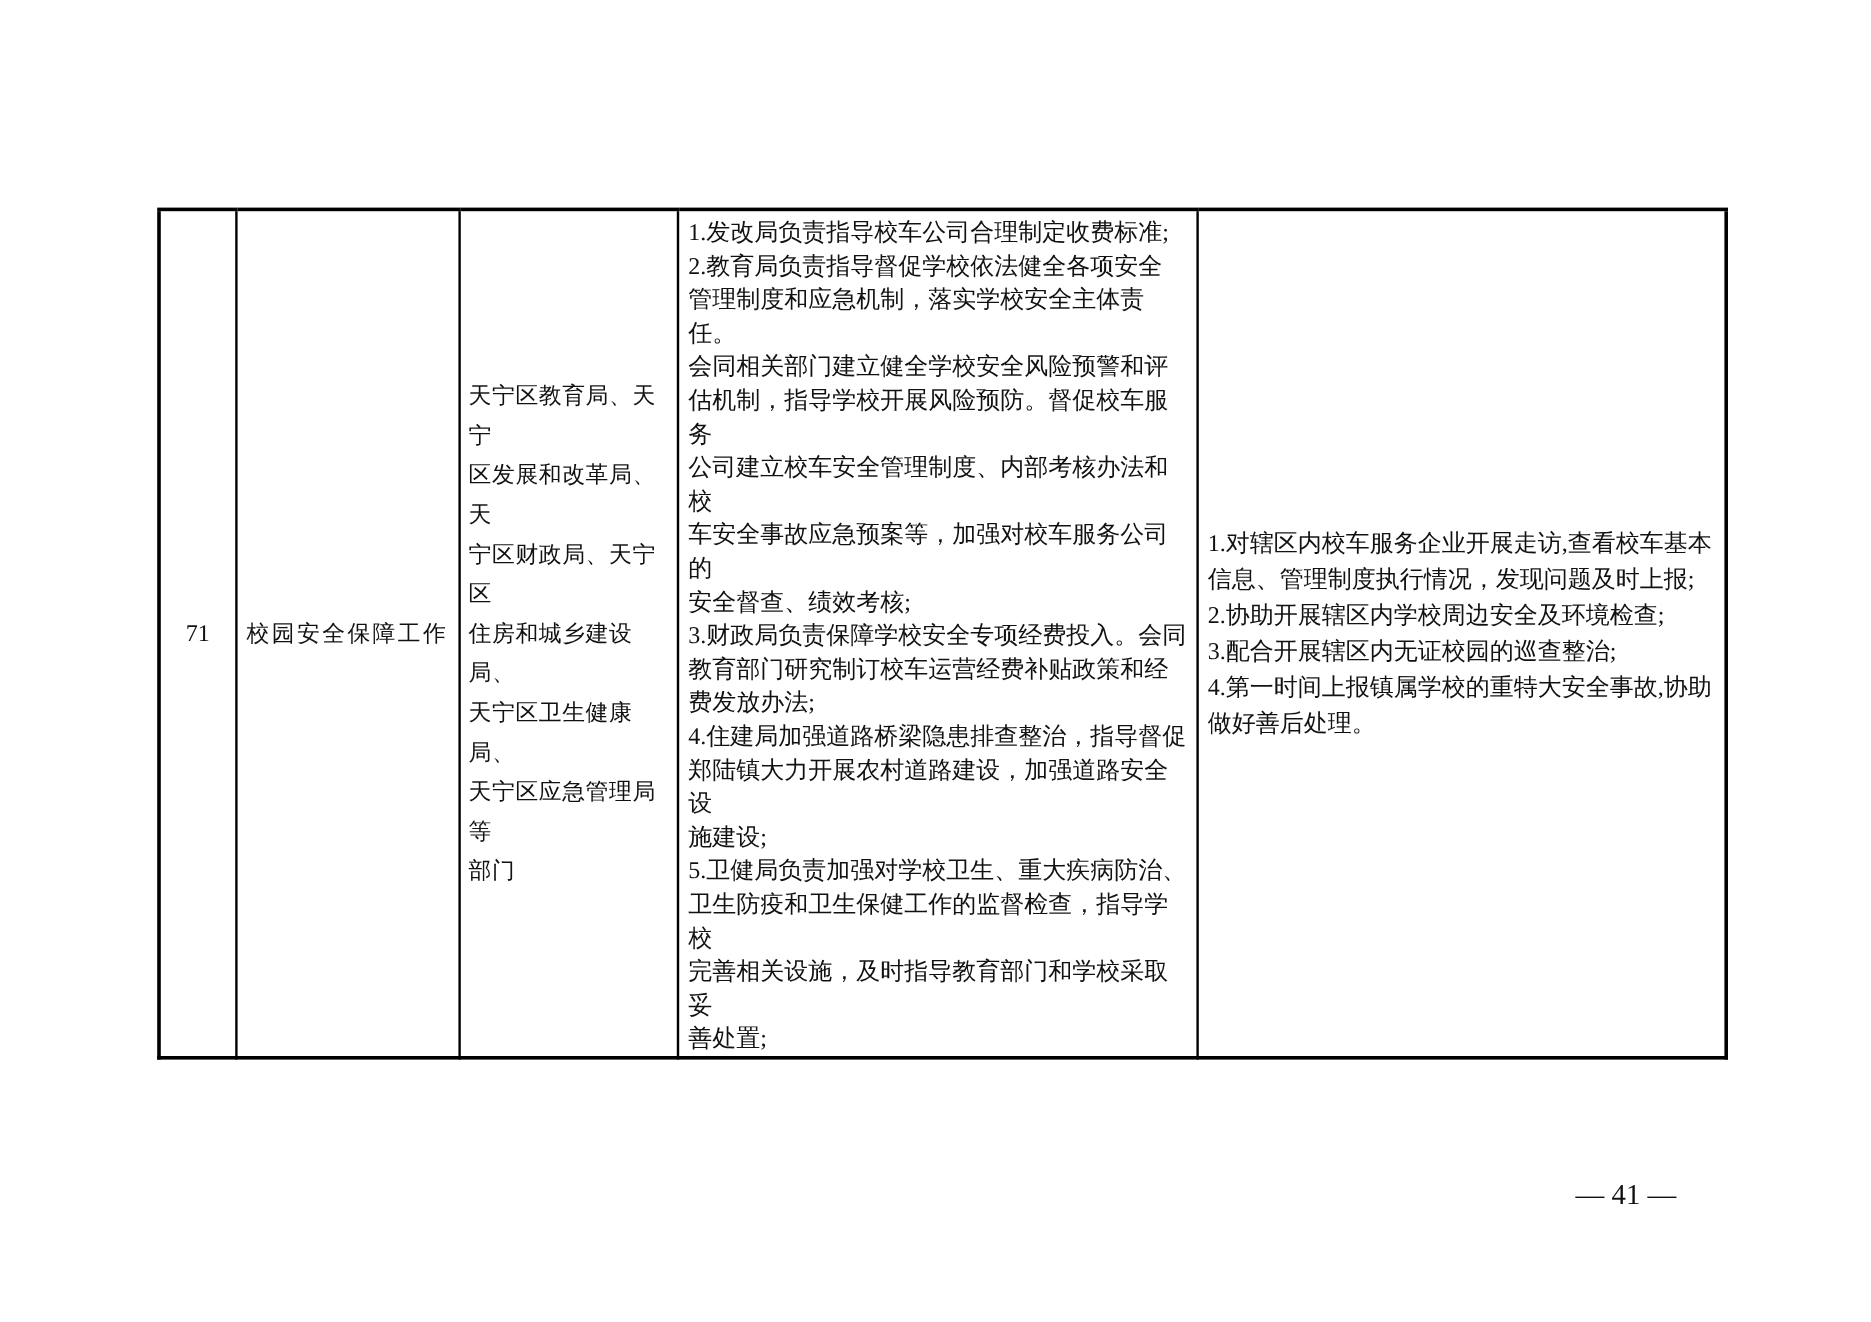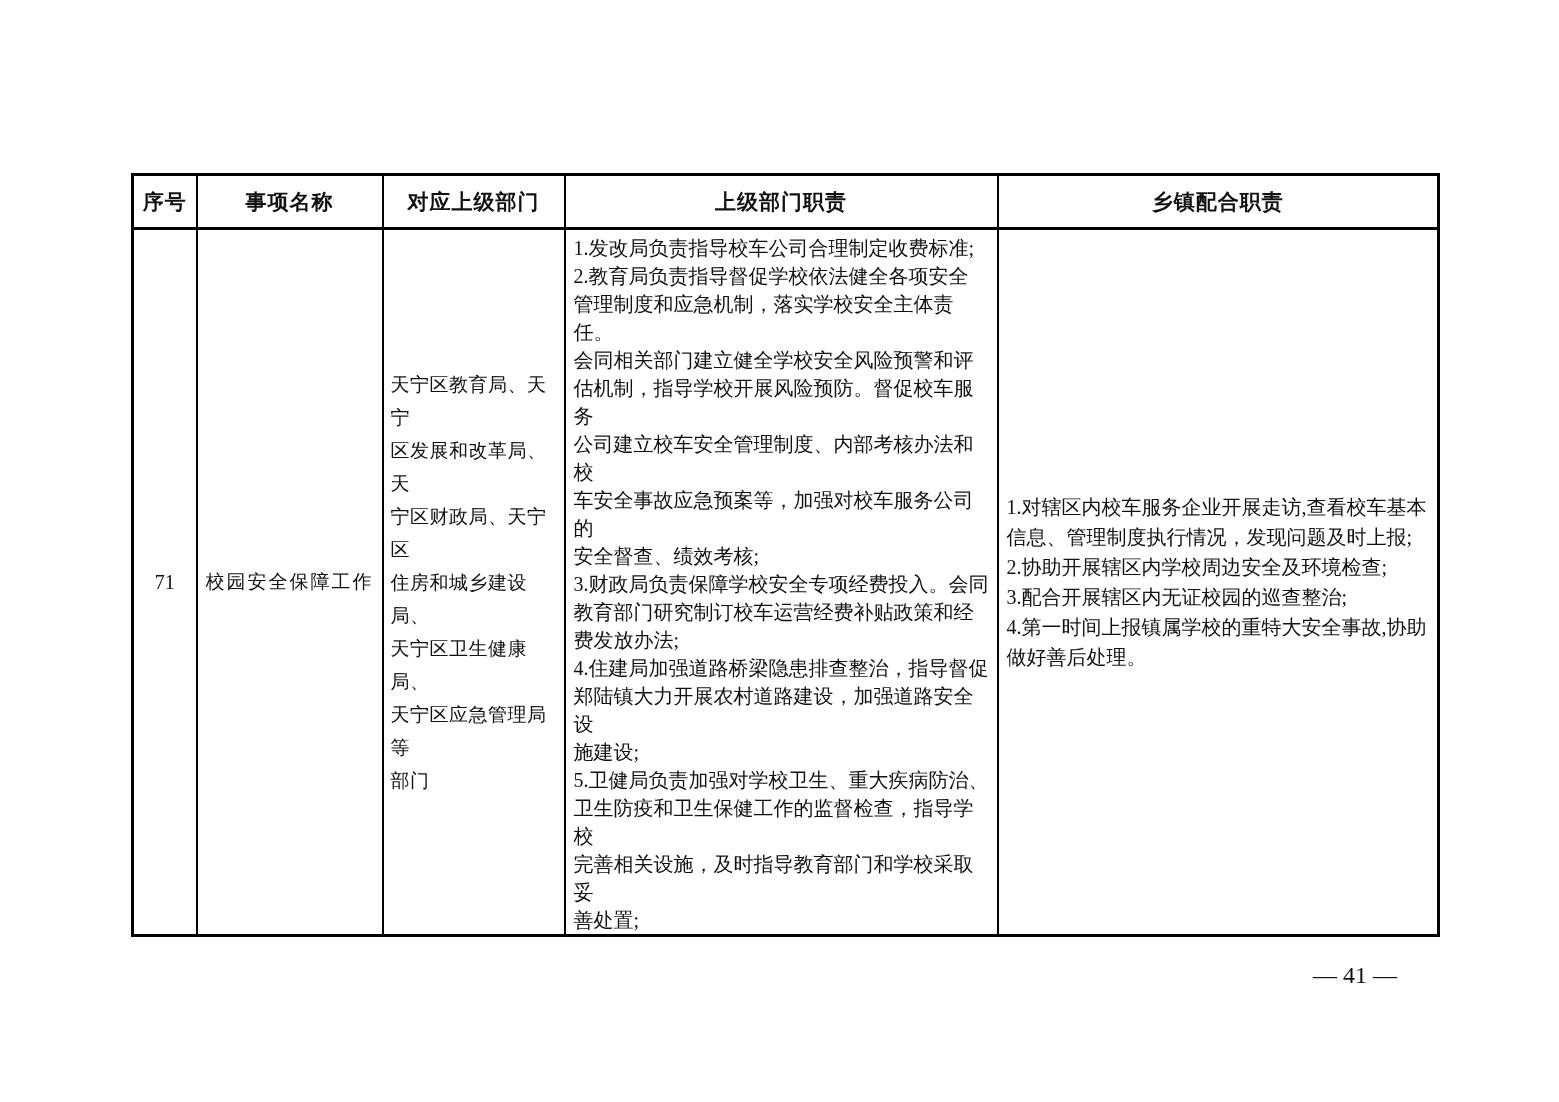--- a/index.html
+++ b/index.html
@@ -77,46 +77,39 @@
     vertical-align: middle;
     text-align: left;
     white-space: pre-line;
     font-size: 20px;
     line-height: 30px;
     padding: 0 5px 0 8px;
   }
   .page-number {
     position: absolute;
     left: 1285px;
-    top: 962px;
+    top: 983px;
     width: 140px;
     text-align: center;
     font-size: 24px;
     color: #111111;
   }
 </style>
 </head>
 <body>
 
 <table class="doc-table">
   <colgroup>
     <col style="width:64px">
     <col style="width:186px">
     <col style="width:182px">
     <col style="width:433px">
     <col style="width:441px">
   </colgroup>
   <tbody>
-    <tr class="header-row">
-      <th class="col-header">序号</th>
-      <th class="col-header">事项名称</th>
-      <th class="col-header">对应上级部门</th>
-      <th class="col-header">上级部门职责</th>
-      <th class="col-header">乡镇配合职责</th>
-    </tr>
     <tr class="row-main">
       <td class="seq-cell">71</td>
       <td class="name-cell">校园安全保障工作</td>
       <td class="dept-cell">天宁区教育局、天宁
 区发展和改革局、天
 宁区财政局、天宁区
 住房和城乡建设局、
 天宁区卫生健康局、
 天宁区应急管理局等
 部门</td>

